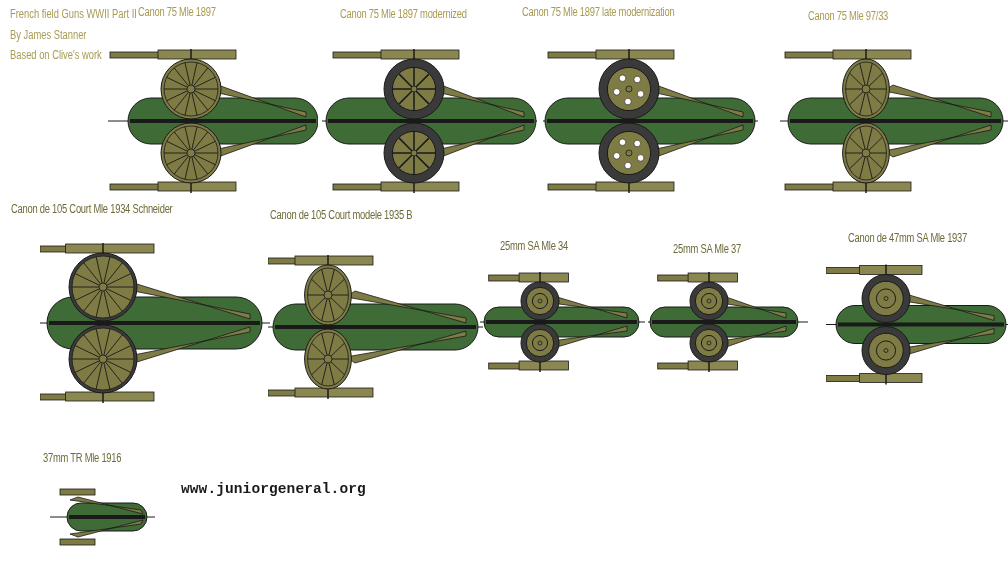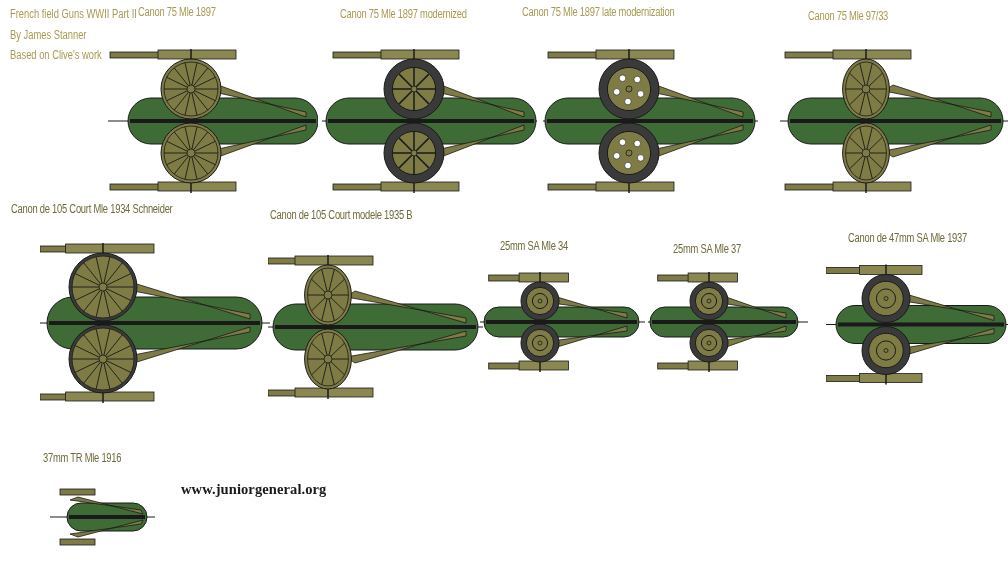--- a/index.html
+++ b/index.html
@@ -1,20 +1,20 @@
 <!DOCTYPE html>
 <html><head>
 <meta charset="utf-8">
 <style>
   html,body{margin:0;padding:0;background:#ffffff;}
   body{width:1008px;height:576px;position:relative;overflow:hidden;font-family:"Liberation Sans Narrow","Liberation Sans",sans-serif;}
   .label{position:absolute;color:#a89a52;font-family:"Liberation Sans",sans-serif;font-size:12px;letter-spacing:-0.3px;transform:scaleX(0.78);transform-origin:left top;white-space:nowrap;line-height:14px;}
   .label.dark{color:#6e6a3a;}
   .credit{position:absolute;left:10px;color:#a89a52;font-family:"Liberation Sans",sans-serif;font-size:12px;transform:scaleX(0.78);transform-origin:left top;white-space:nowrap;line-height:14px;}
-  .site{position:absolute;left:181px;top:481px;font-family:Liberation Serif, serif;font-weight:bold;font-size:14.5px;color:#1a1a1a;letter-spacing:0.1px;text-align:center;}
+  .site{position:absolute;left:181px;top:481px;font-family:Liberation Mono, monospace;font-weight:bold;font-size:14.5px;color:#1a1a1a;letter-spacing:0.1px;text-align:center;}
   .gun{position:absolute;}
   svg{display:block;}
 </style>
 </head>
 <body>
 
 <div>
   <div class="credit" style="top:7px">French field Guns WWII Part II</div>
   <div class="credit" style="top:28px">By James Stanner</div>
   <div class="credit" style="top:48px">Based on Clive's work</div>

